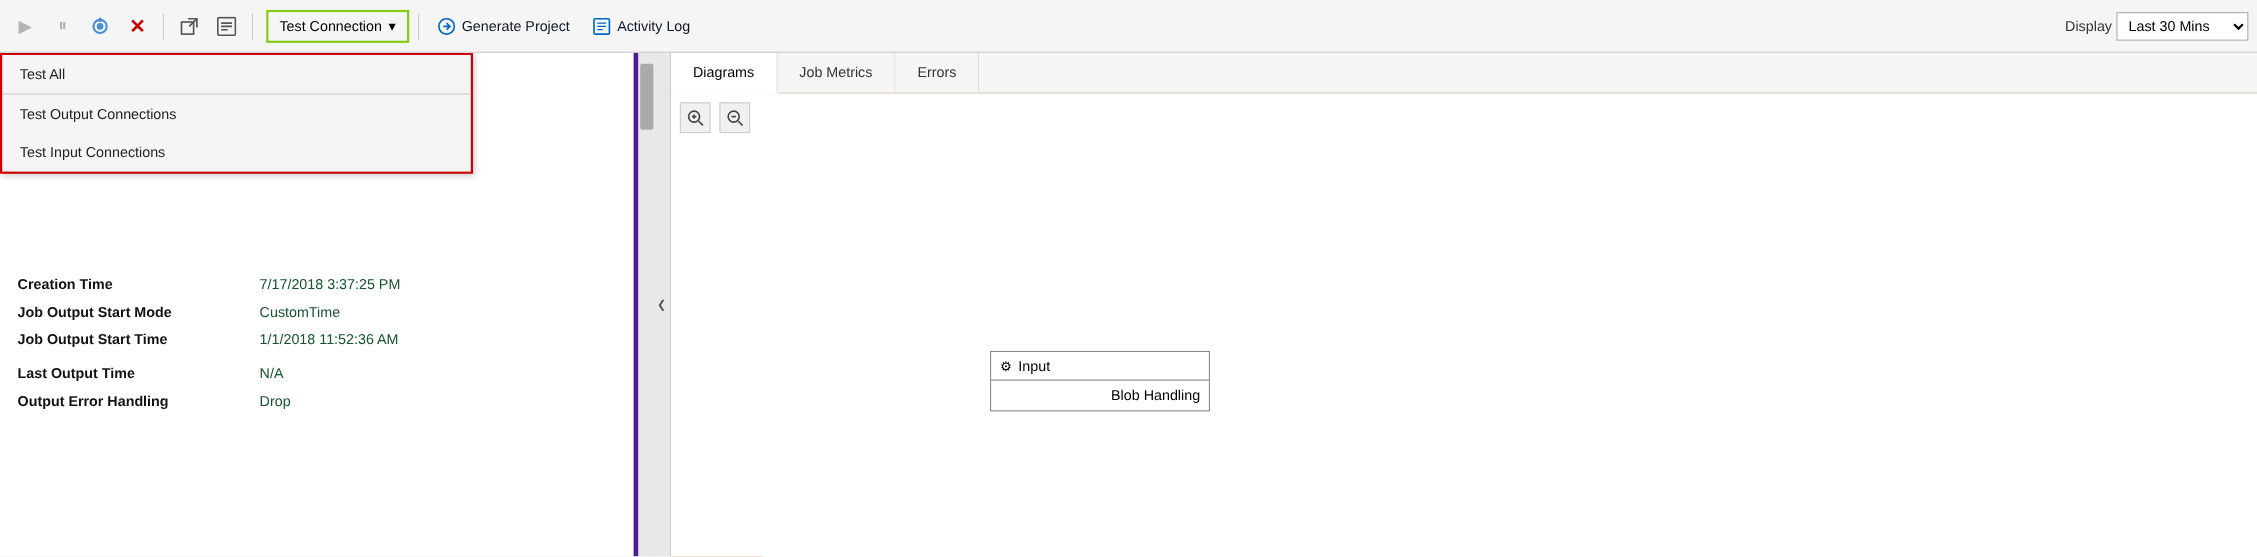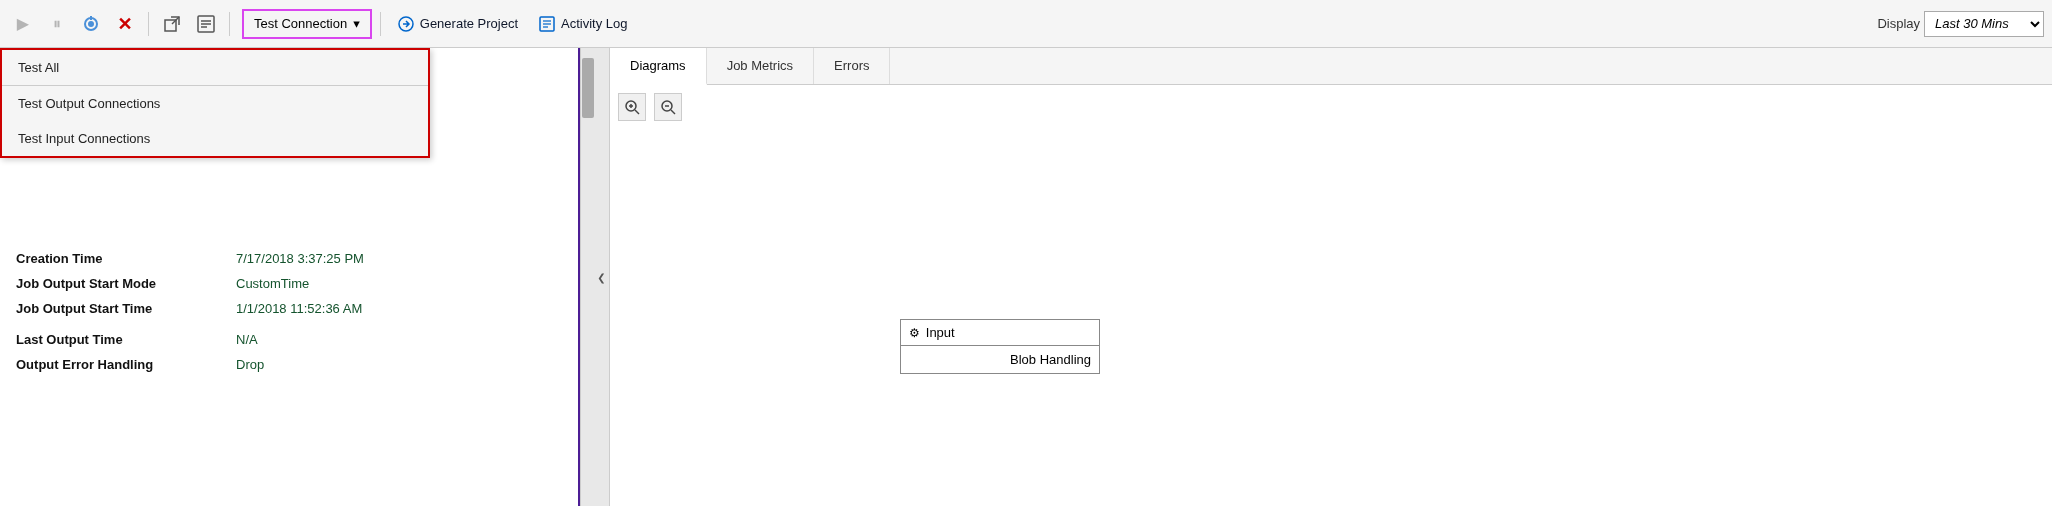--- a/index.html
+++ b/index.html
@@ -35,21 +35,21 @@
       border: none;
       cursor: pointer;
       font-size: 16px;
       color: #555;
     }
     .toolbar-btn.disabled { opacity: 0.4; cursor: default; }
 
     .test-connection-btn {
       display: flex;
       align-items: center;
-      border: 2px solid #d946ef;
+      border: 2px solid #84cc16;
       background: #f5f5f5;
       padding: 4px 10px;
       cursor: pointer;
       font-size: 13px;
       height: 30px;
       gap: 6px;
       margin-left: 4px;
     }
 
     .separator { width: 1px; height: 24px; background: #ccc; margin: 0 4px; }
@@ -71,35 +71,34 @@
       color: #333;
     }
     .display-select {
       border: 1px solid #aaa;
       background: #fff;
       padding: 3px 6px;
       font-size: 13px;
       height: 26px;
       cursor: pointer;
       min-width: 120px;
-      font-style: italic;
     }
 
     
     .main-content {
       display: flex;
       flex: 1;
       overflow: hidden;
     }
 
     
     .left-panel {
       width: 580px;
       background: #fff;
-      border-right: 2px solid #4c1d95;
+      border-right: 4px solid #4c1d95;
       display: flex;
       flex-direction: column;
       overflow: hidden;
       flex-shrink: 0;
       position: relative;
     }
 
     
     .dropdown-menu {
       position: absolute;

